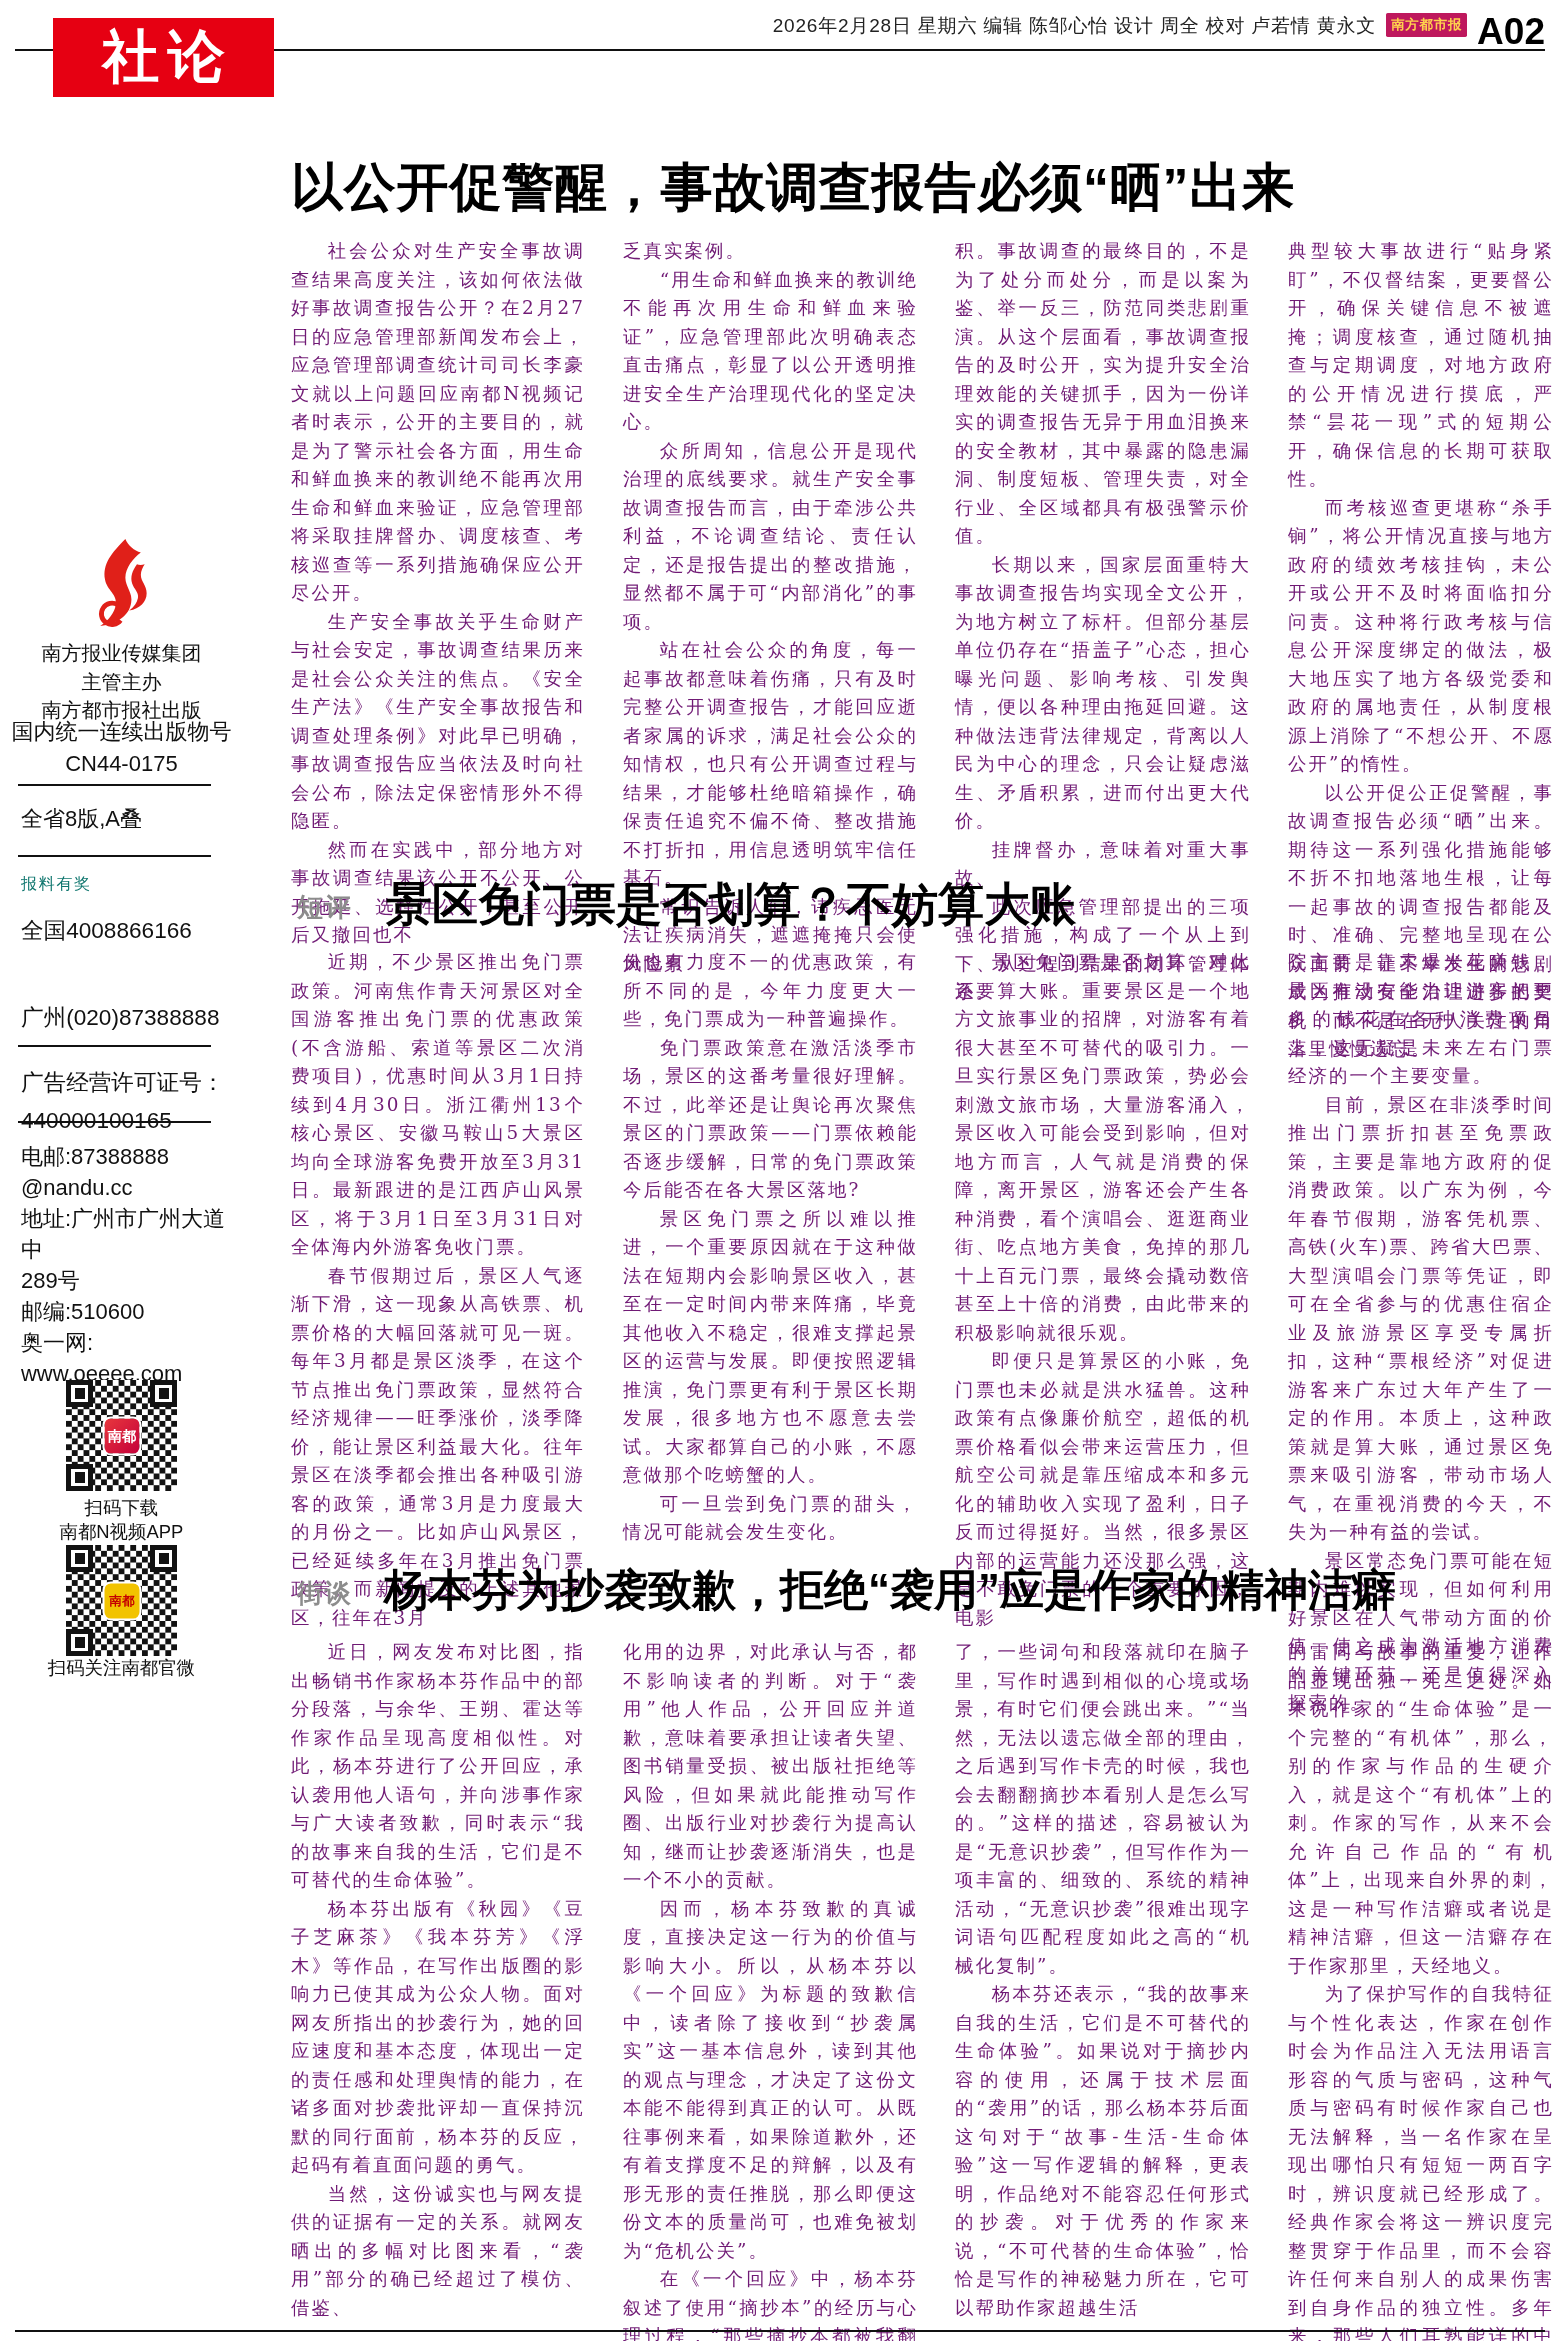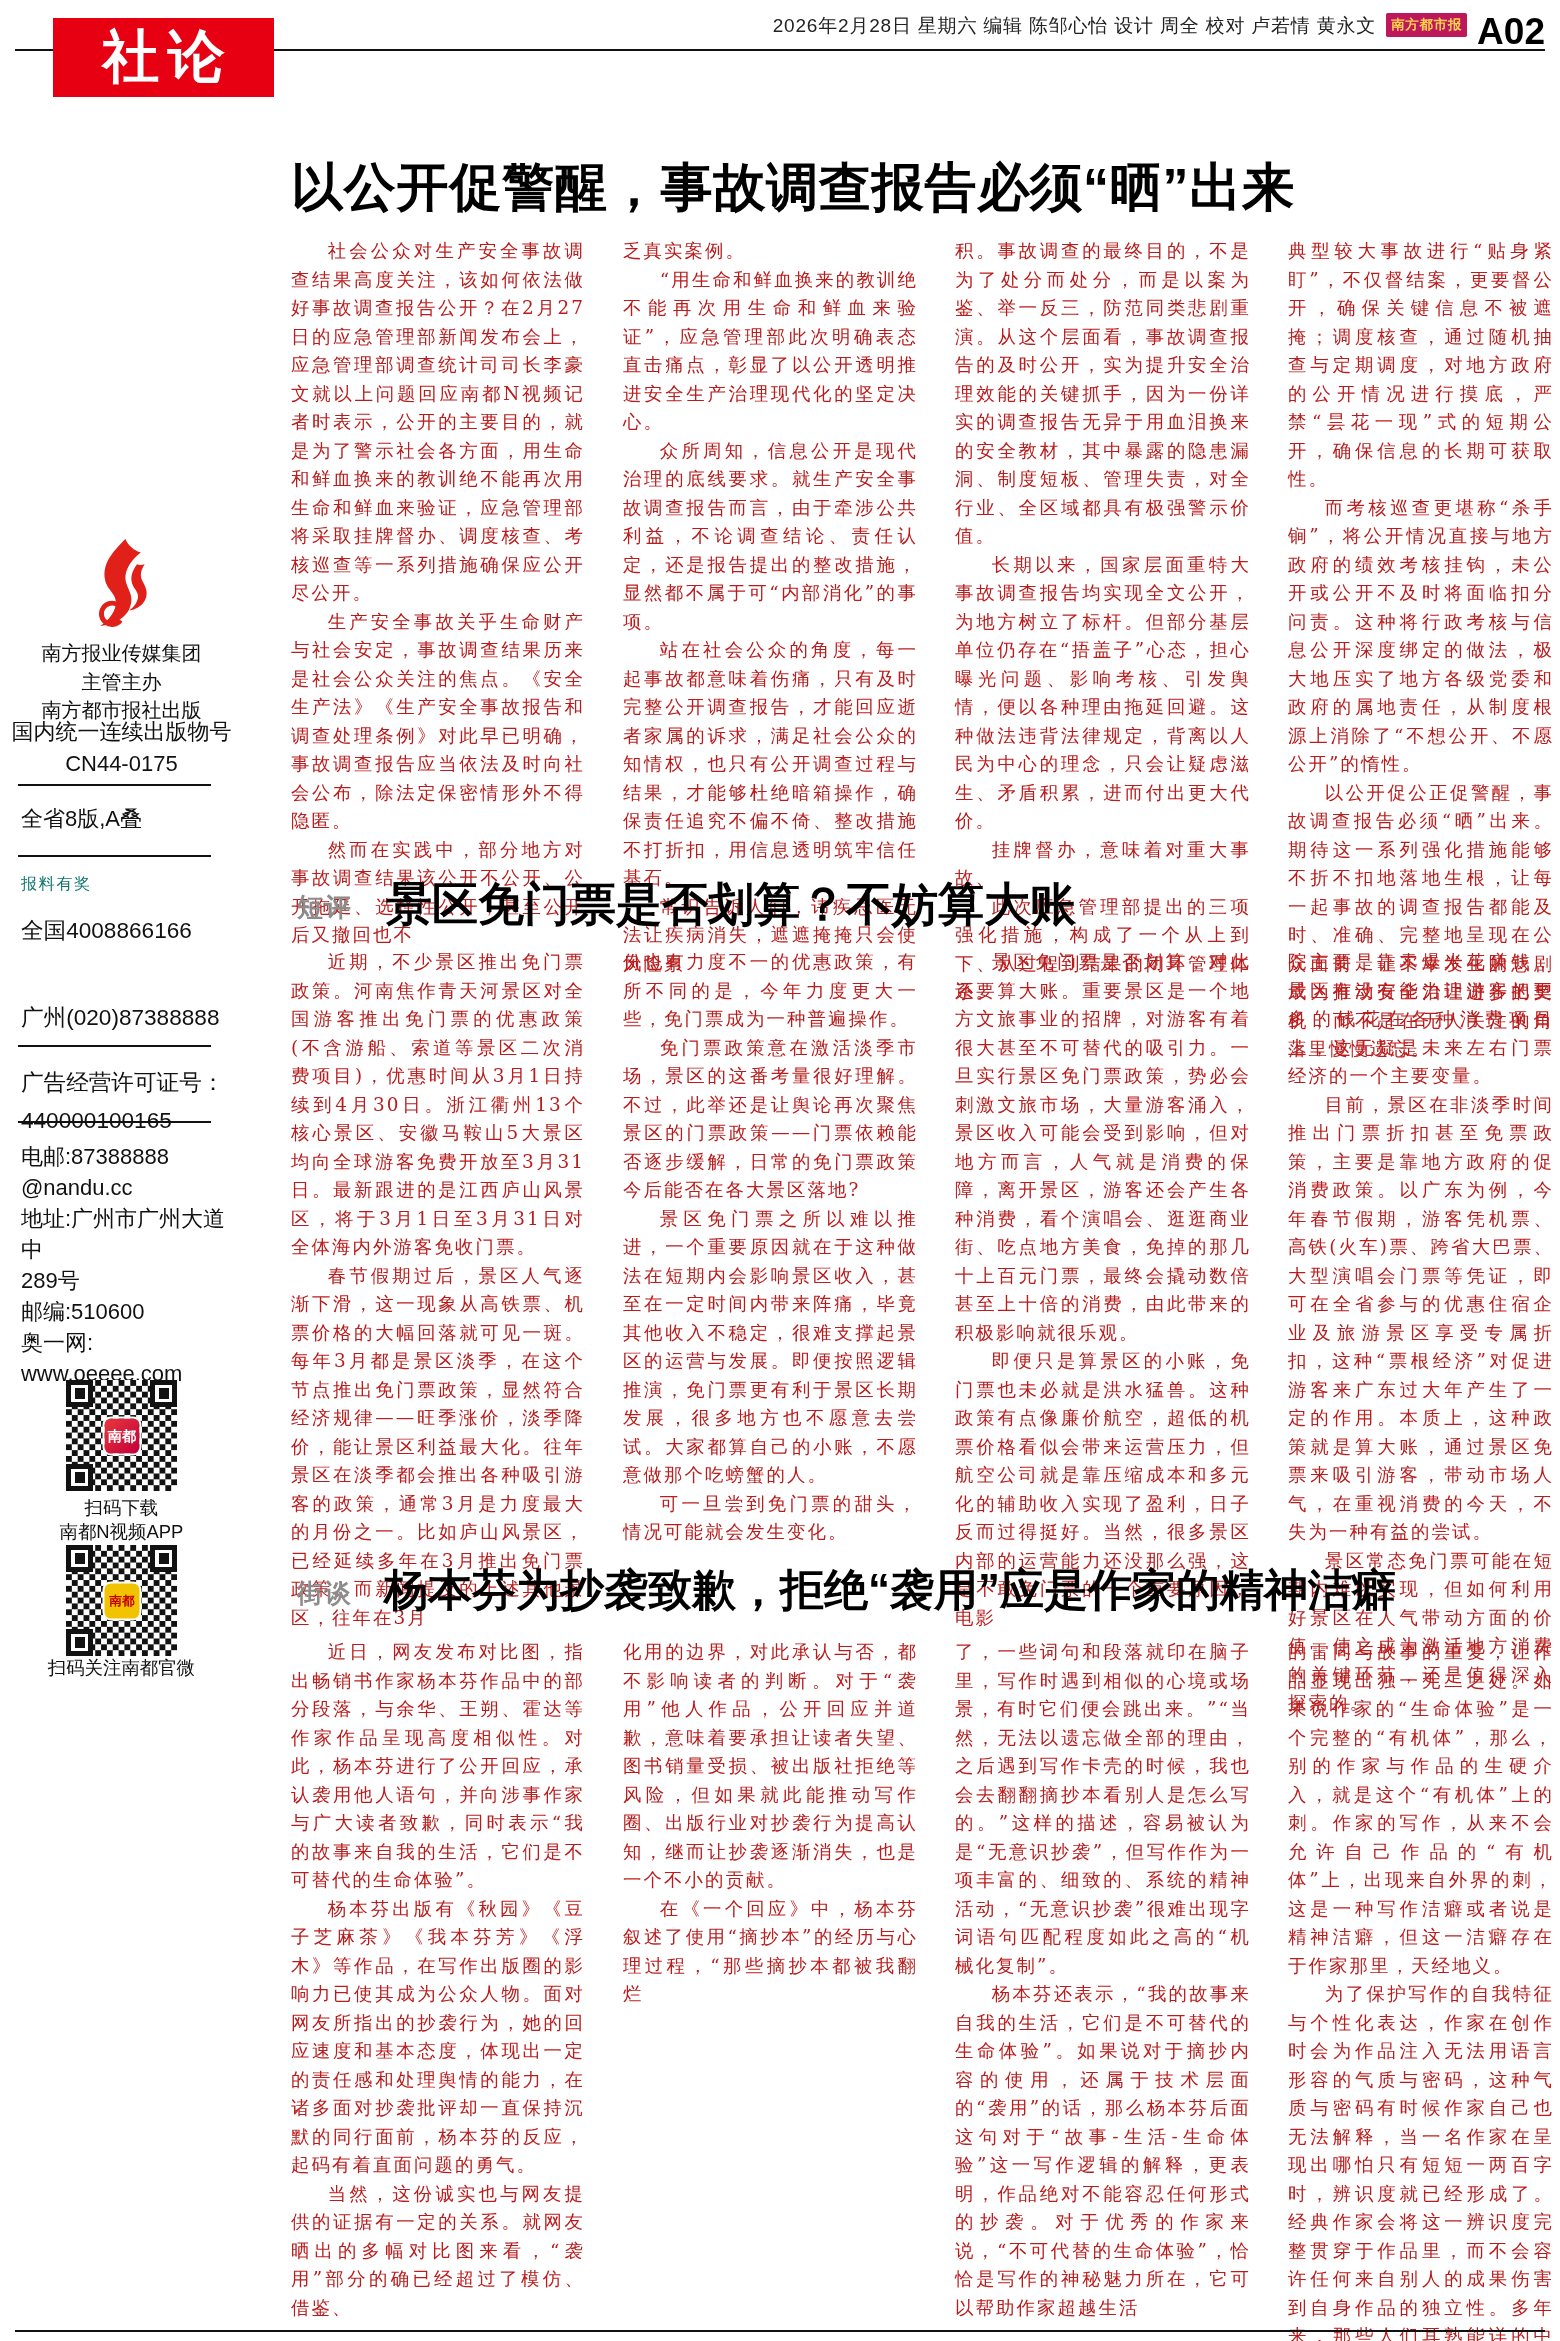--- a/index.html
+++ b/index.html
@@ -41,21 +41,21 @@
   
   .headline{position:absolute;font-weight:900;color:#000;font-family:"Liberation Sans","DejaVu Sans",sans-serif;
     white-space:nowrap;line-height:1;}
   .h1{left:291px;top:161px;font-size:52px;letter-spacing:0.8px;}
   .h2{left:386px;top:881px;font-size:46px;}
   .h3{left:384px;top:1568px;font-size:44px;}
   .kicker{position:absolute;left:297px;font-size:26px;font-weight:700;color:#8c8c8c;letter-spacing:1.7px;}
   .k2{top:890px;} .k3{top:1576px;}
   .article-body{position:absolute;left:291px;width:1265px;}
   .article-col{position:absolute;top:0;font-family:"DejaVu Serif","Liberation Serif",serif;
-    font-size:18.4px;line-height:28.5px;letter-spacing:2.1px;color:#b91c1c;}
+    font-size:18.4px;line-height:28.5px;letter-spacing:2.1px;color:#701a75;}
   .article-col p{margin:0;text-indent:2em;text-align:justify;}
   .article-col p.cont{text-indent:0;}
   .c1{left:0;width:294px;} .c2{left:332px;width:295px;} .c3{left:664px;width:296px;} .c4{left:997px;width:266px;}
   .flame{position:absolute;left:0;width:226px;display:flex;justify-content:center;}
 </style>
 </head>
 <body>
 
 <div class="page">
 
@@ -184,20 +184,21 @@
   <div class="kicker k3">街谈</div>
   <div class="headline h3">杨本芬为抄袭致歉，拒绝“袭用”应是作家的精神洁癖</div>
   <div class="article-body" style="top:1638px;height:687px;">
     <div class="article-col c1">
         <p>近日，网友发布对比图，指出畅销书作家杨本芬作品中的部分段落，与余华、王朔、霍达等作家作品呈现高度相似性。对此，杨本芬进行了公开回应，承认袭用他人语句，并向涉事作家与广大读者致歉，同时表示“我的故事来自我的生活，它们是不可替代的生命体验”。</p>
         <p>杨本芬出版有《秋园》《豆子芝麻茶》《我本芬芳》《浮木》等作品，在写作出版圈的影响力已使其成为公众人物。面对网友所指出的抄袭行为，她的回应速度和基本态度，体现出一定的责任感和处理舆情的能力，在诸多面对抄袭批评却一直保持沉默的同行面前，杨本芬的反应，起码有着直面问题的勇气。</p>
         <p>当然，这份诚实也与网友提供的证据有一定的关系。就网友晒出的多幅对比图来看，“袭用”部分的确已经超过了模仿、借鉴、</p>
       </div>
     <div class="article-col c2">
         <p class="cont">化用的边界，对此承认与否，都不影响读者的判断。对于“袭用”他人作品，公开回应并道歉，意味着要承担让读者失望、图书销量受损、被出版社拒绝等风险，但如果就此能推动写作圈、出版行业对抄袭行为提高认知，继而让抄袭逐渐消失，也是一个不小的贡献。</p>
+        <p>因而，杨本芬致歉的真诚度，直接决定这一行为的价值与影响大小。所以，从杨本芬以《一个回应》为标题的致歉信中，读者除了接收到“抄袭属实”这一基本信息外，读到其他的观点与理念，才决定了这份文本能不能得到真正的认可。从既往事例来看，如果除道歉外，还有着支撑度不足的辩解，以及有形无形的责任推脱，那么即便这份文本的质量尚可，也难免被划为“危机公关”。</p>
         <p>在《一个回应》中，杨本芬叙述了使用“摘抄本”的经历与心理过程，“那些摘抄本都被我翻烂</p>
       </div>
     <div class="article-col c3">
         <p class="cont">了，一些词句和段落就印在脑子里，写作时遇到相似的心境或场景，有时它们便会跳出来。”“当然，无法以遗忘做全部的理由，之后遇到写作卡壳的时候，我也会去翻翻摘抄本看别人是怎么写的。”这样的描述，容易被认为是“无意识抄袭”，但写作作为一项丰富的、细致的、系统的精神活动，“无意识抄袭”很难出现字词语句匹配程度如此之高的“机械化复制”。</p>
         <p>杨本芬还表示，“我的故事来自我的生活，它们是不可替代的生命体验”。如果说对于摘抄内容的使用，还属于技术层面的“袭用”的话，那么杨本芬后面这句对于“故事-生活-生命体验”这一写作逻辑的解释，更表明，作品绝对不能容忍任何形式的抄袭。对于优秀的作家来说，“不可代替的生命体验”，恰恰是写作的神秘魅力所在，它可以帮助作家超越生活</p>
       </div>
     <div class="article-col c4">
         <p class="cont">的雷同与故事的重复，让作品显现出独一无二之处。如果说作家的“生命体验”是一个完整的“有机体”，那么，别的作家与作品的生硬介入，就是这个“有机体”上的刺。作家的写作，从来不会允许自己作品的“有机体”上，出现来自外界的刺，这是一种写作洁癖或者说是精神洁癖，但这一洁癖存在于作家那里，天经地义。</p>
         <p>为了保护写作的自我特征与个性化表达，作家在创作时会为作品注入无法用语言形容的气质与密码，这种气质与密码有时候作家自己也无法解释，当一名作家在呈现出哪怕只有短短一两百字时，辨识度就已经形成了。经典作家会将这一辨识度完整贯穿于作品里，而不会容许任何来自别人的成果伤害到自身作品的独立性。多年来，那些人们耳熟能详的中外作家将此当成共识，无需强调。　□韩浩月</p>
       </div>

